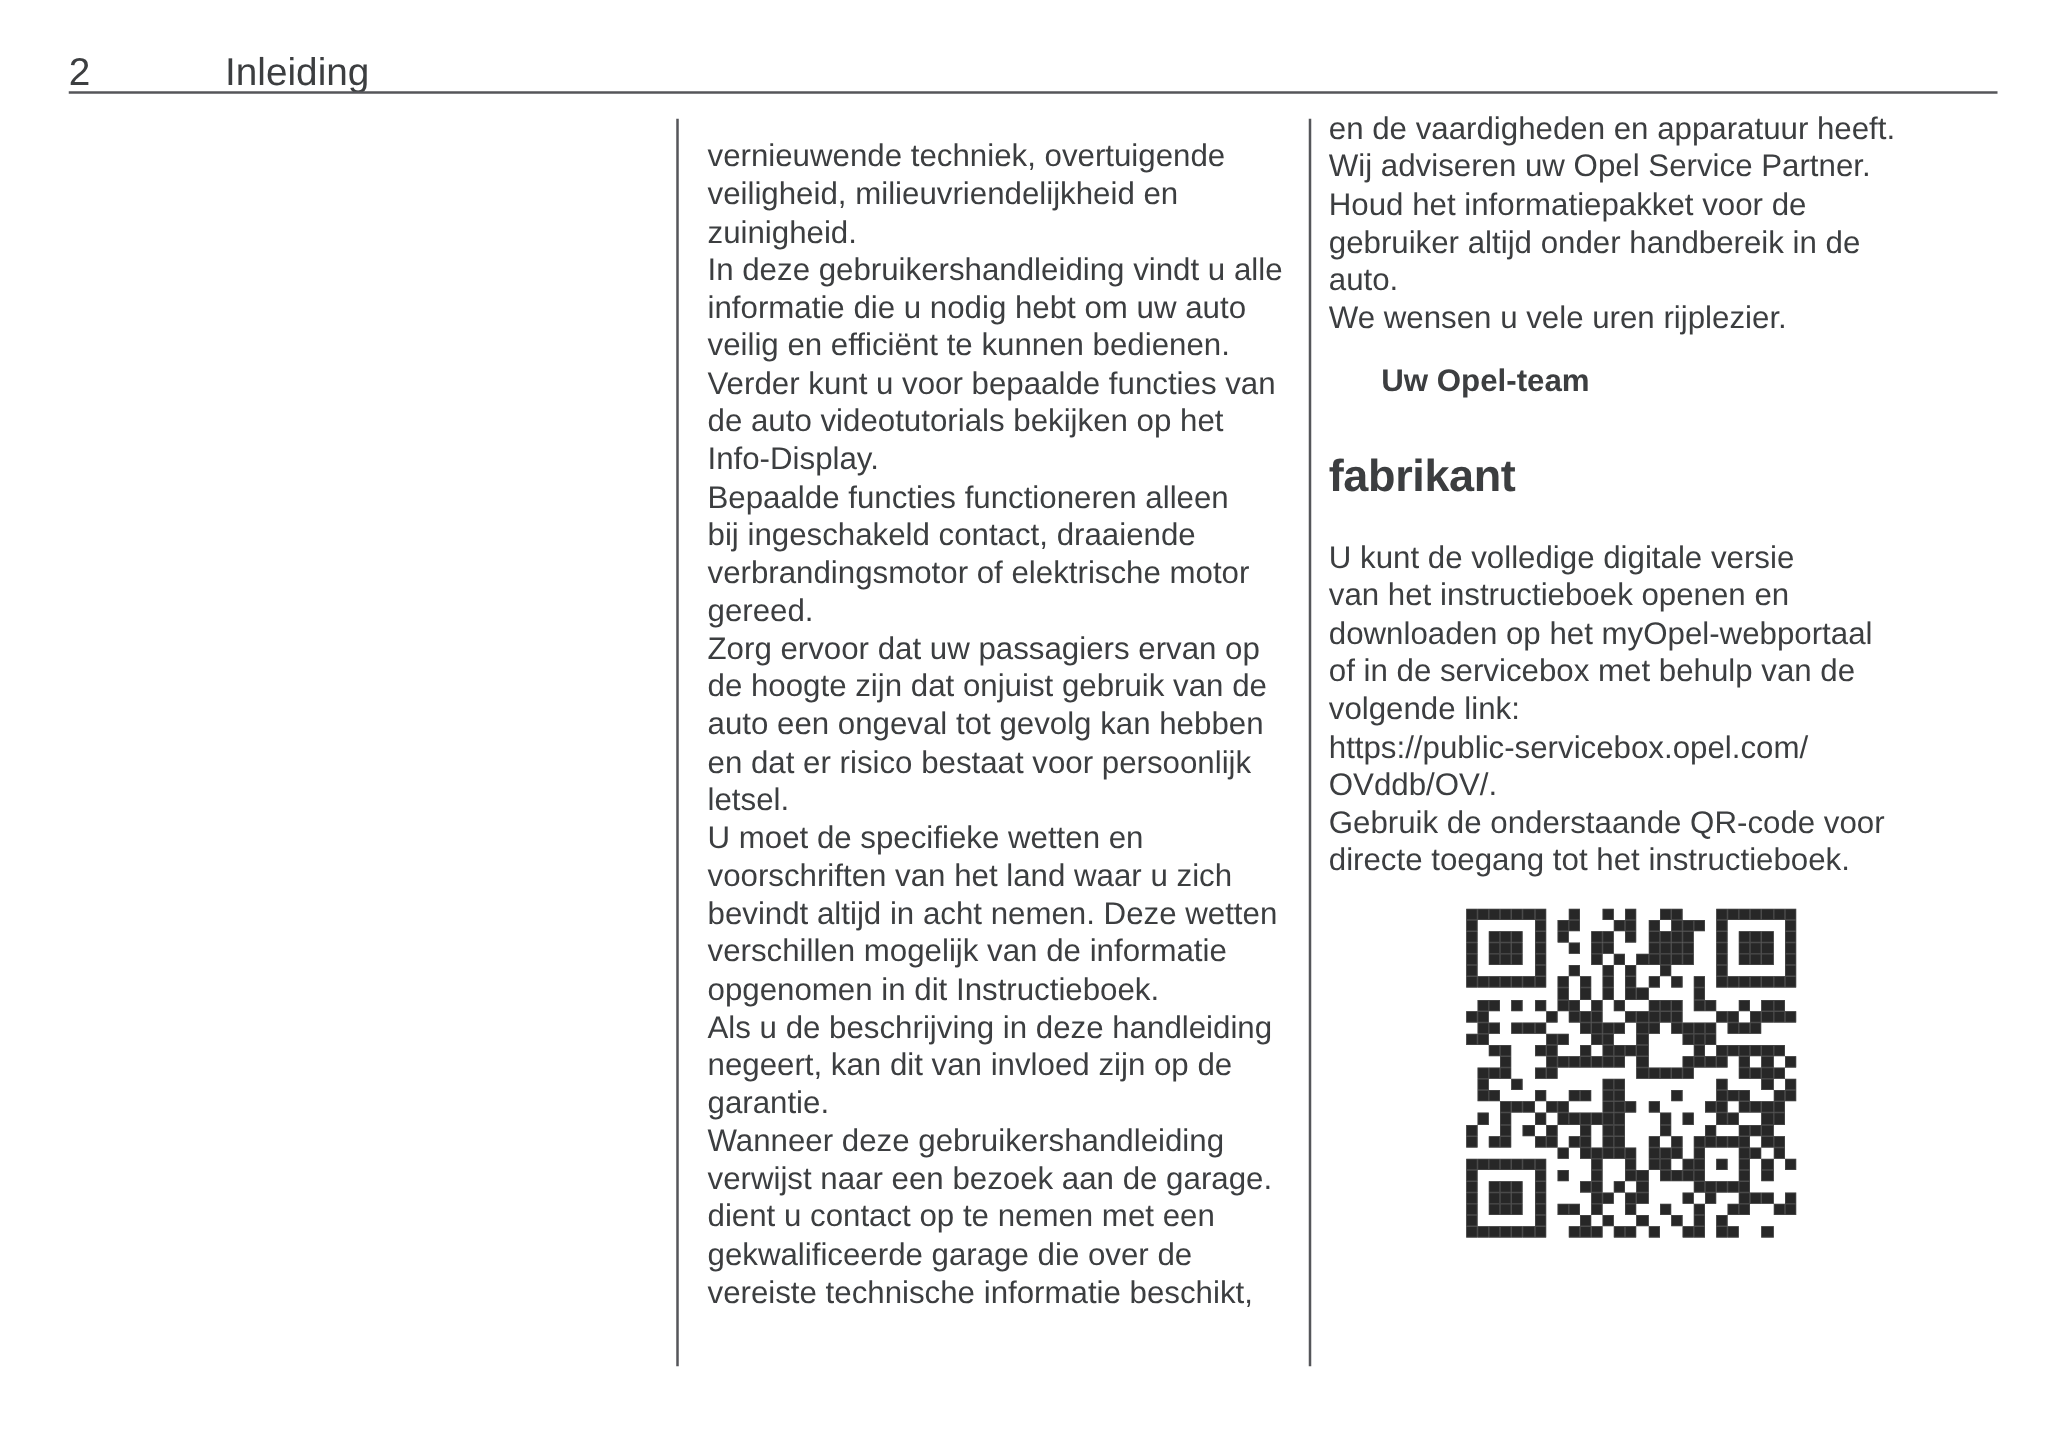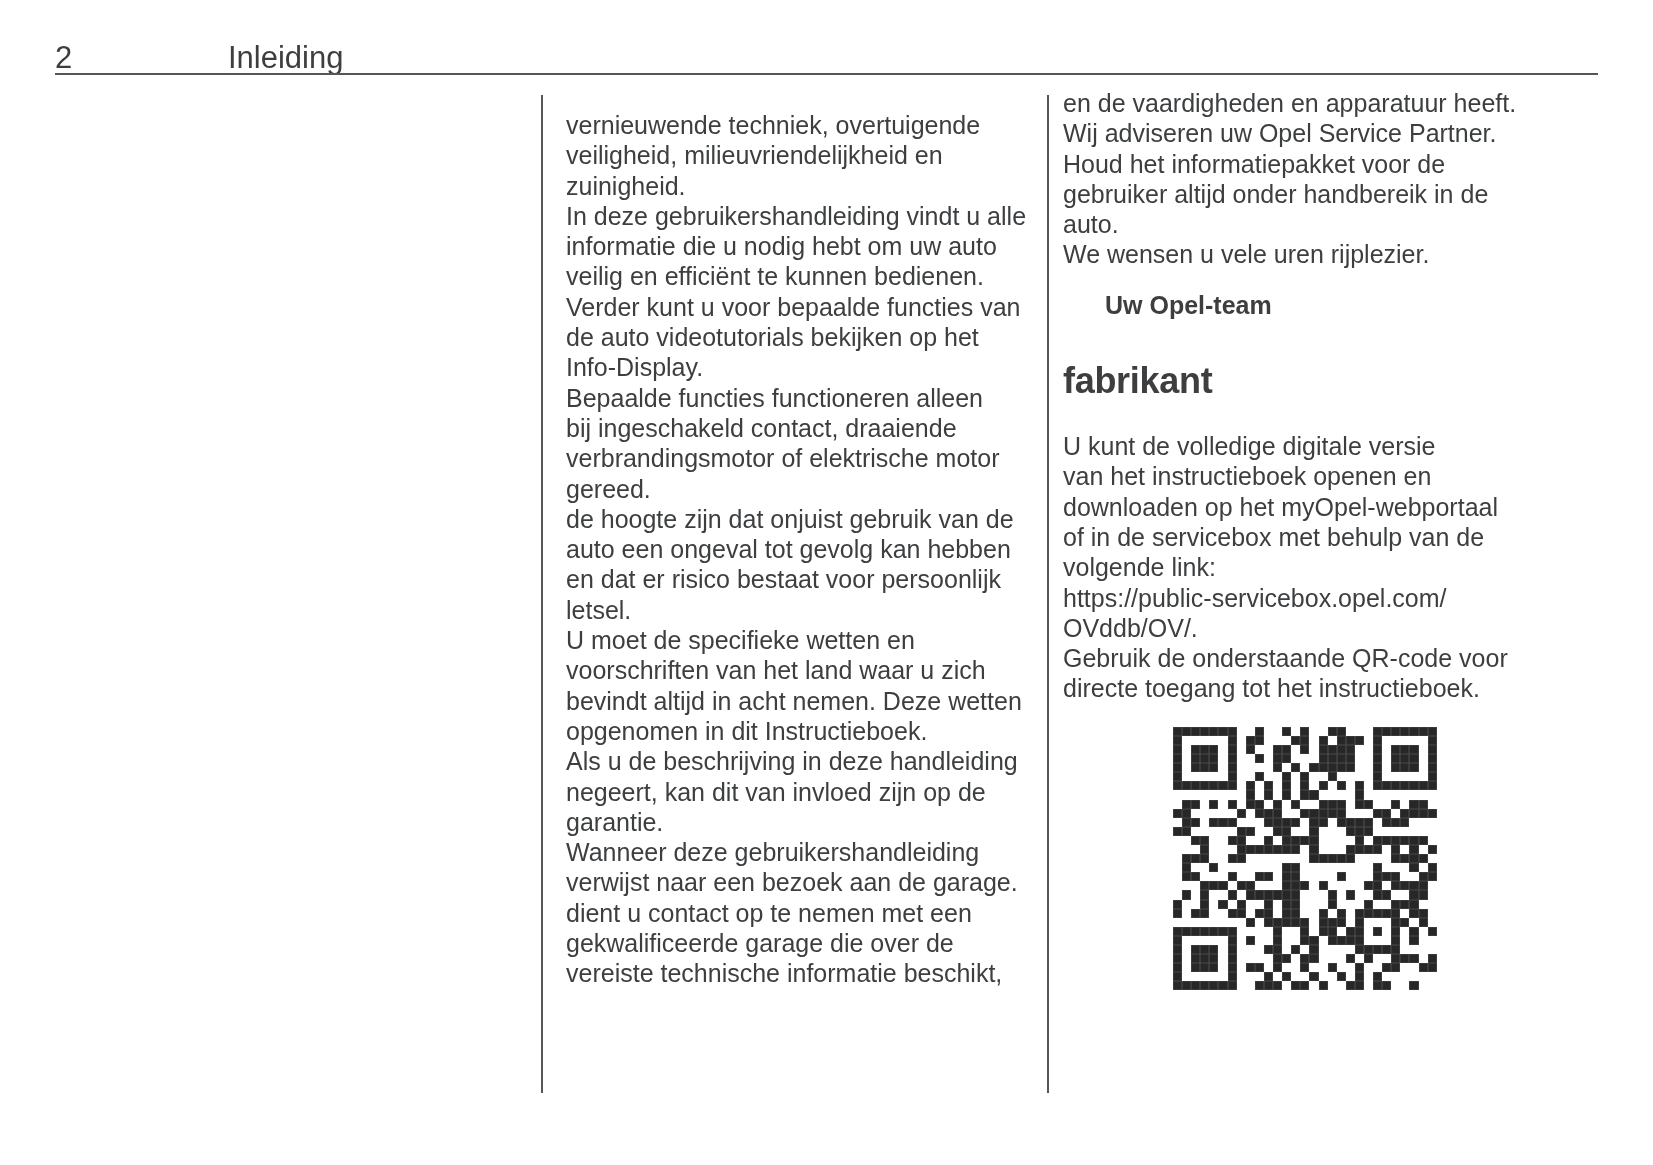--- a/index.html
+++ b/index.html
@@ -4,21 +4,21 @@
 <style>
   html,body{margin:0;padding:0;}
   body{
     width:1653px;height:1165px;position:relative;overflow:hidden;
     background:#ffffff;color:#3c3e40;
     font-family:"Liberation Sans", sans-serif;
   }
   .abs{position:absolute;}
   
   #page-number{left:55px;top:40px;font-size:31px;}
-  #chapter-title{left:180px;top:40px;font-size:31px;margin-left:48px;}
+  #chapter-title{left:180px;top:40px;font-size:31px;}
   #header-rule{left:55px;top:73px;width:1543px;height:2px;background:#55565a;}
   
   .col-divider{width:2px;top:95px;height:998px;background:#55565a;}
   #divider-left{left:541px;}
   #divider-right{left:1047px;}
   
   .textcol{font-size:25px;line-height:30.3px;}
   #middle-col{left:566px;top:110px;width:480px;}
   #right-col{left:1063px;top:88px;width:470px;}
   .txt-line{white-space:nowrap;}
@@ -48,27 +48,29 @@
     <div class="txt-line">In deze gebruikershandleiding vindt u alle</div>
     <div class="txt-line">informatie die u nodig hebt om uw auto</div>
     <div class="txt-line">veilig en efficiënt te kunnen bedienen.</div>
     <div class="txt-line">Verder kunt u voor bepaalde functies van</div>
     <div class="txt-line">de auto videotutorials bekijken op het</div>
     <div class="txt-line">Info-Display.</div>
     <div class="txt-line">Bepaalde functies functioneren alleen</div>
     <div class="txt-line">bij ingeschakeld contact, draaiende</div>
     <div class="txt-line">verbrandingsmotor of elektrische motor</div>
     <div class="txt-line">gereed.</div>
+    <div class="txt-line">Zorg ervoor dat uw passagiers ervan op</div>
     <div class="txt-line">de hoogte zijn dat onjuist gebruik van de</div>
     <div class="txt-line">auto een ongeval tot gevolg kan hebben</div>
     <div class="txt-line">en dat er risico bestaat voor persoonlijk</div>
     <div class="txt-line">letsel.</div>
     <div class="txt-line">U moet de specifieke wetten en</div>
     <div class="txt-line">voorschriften van het land waar u zich</div>
     <div class="txt-line">bevindt altijd in acht nemen. Deze wetten</div>
+    <div class="txt-line">verschillen mogelijk van de informatie</div>
     <div class="txt-line">opgenomen in dit Instructieboek.</div>
     <div class="txt-line">Als u de beschrijving in deze handleiding</div>
     <div class="txt-line">negeert, kan dit van invloed zijn op de</div>
     <div class="txt-line">garantie.</div>
     <div class="txt-line">Wanneer deze gebruikershandleiding</div>
     <div class="txt-line">verwijst naar een bezoek aan de garage.</div>
     <div class="txt-line">dient u contact op te nemen met een</div>
     <div class="txt-line">gekwalificeerde garage die over de</div>
     <div class="txt-line">vereiste technische informatie beschikt,</div>
   </div>

